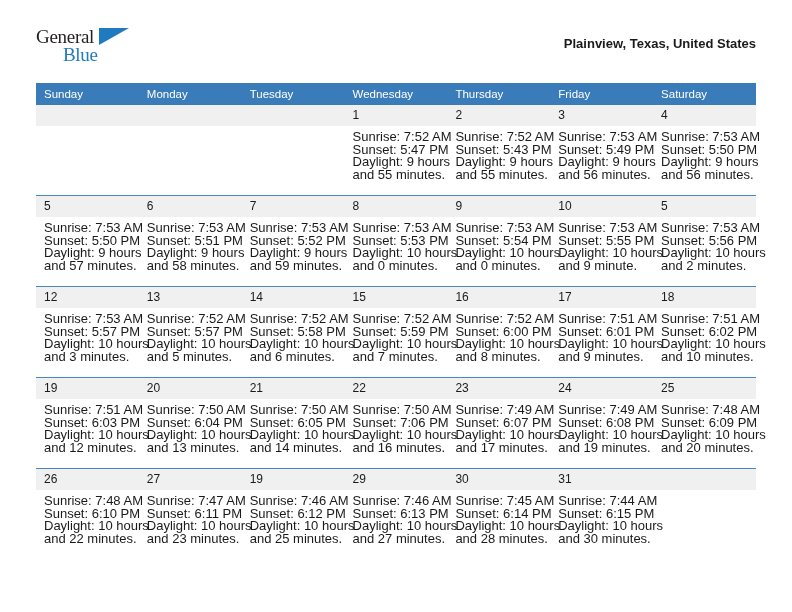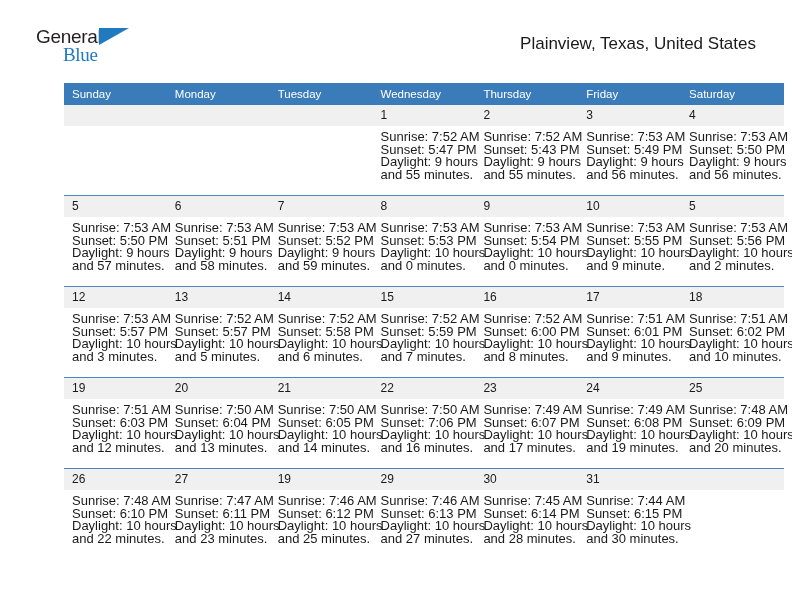--- a/index.html
+++ b/index.html
@@ -39,21 +39,21 @@
     height: 46px;
     flex: 0 0 auto;
   }
   .logo-general {
     position: absolute;
     left: 0;
     top: 0;
     font-size: 19px;
     letter-spacing: -0.3px;
     color: #231f20;
-    font-family: Liberation Sans, sans-serif;
+    font-family: Liberation Serif, serif;
     font-weight: 400;
     line-height: 22px;
   }
   .logo-blue {
     position: absolute;
     left: 27px;
     top: 18px;
     font-size: 19px;
     letter-spacing: -0.3px;
     color: #1f7ac0;
@@ -77,34 +77,33 @@
     padding-top: 0;
   }
   .cal-title {
     font-size: 25px;
     font-weight: 400;
     color: #1a1a1a;
     line-height: 30px;
     letter-spacing: 0.1px;
   }
   .cal-subtitle {
-    font-size: 17px;
-    font-weight: 400;
+    font-size: 13px;
+    font-weight: 700;
     color: #1a1a1a;
     line-height: 17px;
     margin-top: 9px;
   }
 
   
   .calendar {
     margin-top: 11px;
     width: 720px;
     border-collapse: collapse;
     table-layout: fixed;
-    margin-left: 28px;
   }
 
   .calendar th {
     background: #3a7cb9;
     color: #ffffff;
     font-size: 11.5px;
     font-weight: 400;
     text-align: left;
     padding: 5px 0 5px 8px;
     height: 19px;

